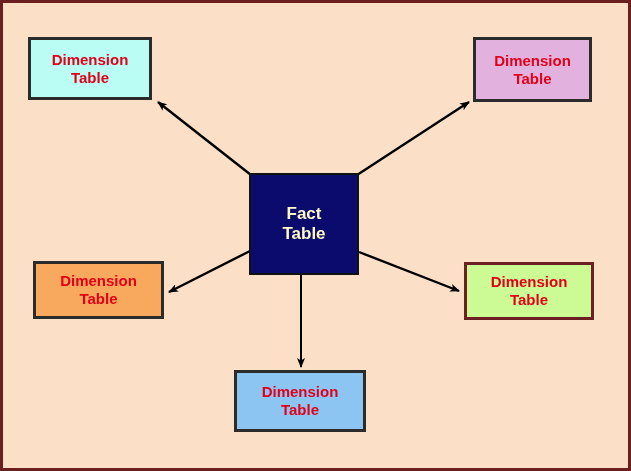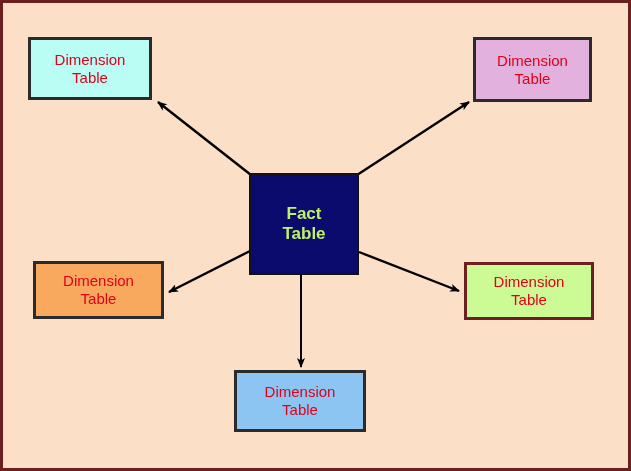--- a/index.html
+++ b/index.html
@@ -36,30 +36,30 @@
     line-height: 1.18;
     z-index: 3;
   }
   .node .line {
     display: block;
     white-space: nowrap;
   }
   .dim-node {
     border: 3px solid #2b2b2b;
     color: #e2001a;
-    font-weight: normal;
+    font-weight: bold;
     font-size: 15px;
   }
   .dim-node.maroon-border {
     border-color: #6b2121;
   }
   .fact-node {
     border: 2px solid #121212;
     background: #0b0b6e;
-    color: #bef264;
+    color: #fef9c3;
     font-weight: bold;
     font-size: 17px;
   }
   
   #node-dim-topleft   { left: 25px;  top: 34px;  width: 124px; height: 63px;  background: #b9fdf4; }
   #node-dim-topright  { left: 470px; top: 34px;  width: 119px; height: 65px;  background: #e2b1dd; }
   #node-dim-left      { left: 30px;  top: 258px; width: 131px; height: 58px;  background: #f9a95e; }
   #node-dim-right     { left: 461px; top: 259px; width: 130px; height: 58px;  background: #ccfb96; }
   #node-dim-bottom    { left: 231px; top: 367px; width: 132px; height: 62px;  background: #8cc5f2; }
   #node-fact          { left: 246px; top: 170px; width: 110px; height: 102px; }

